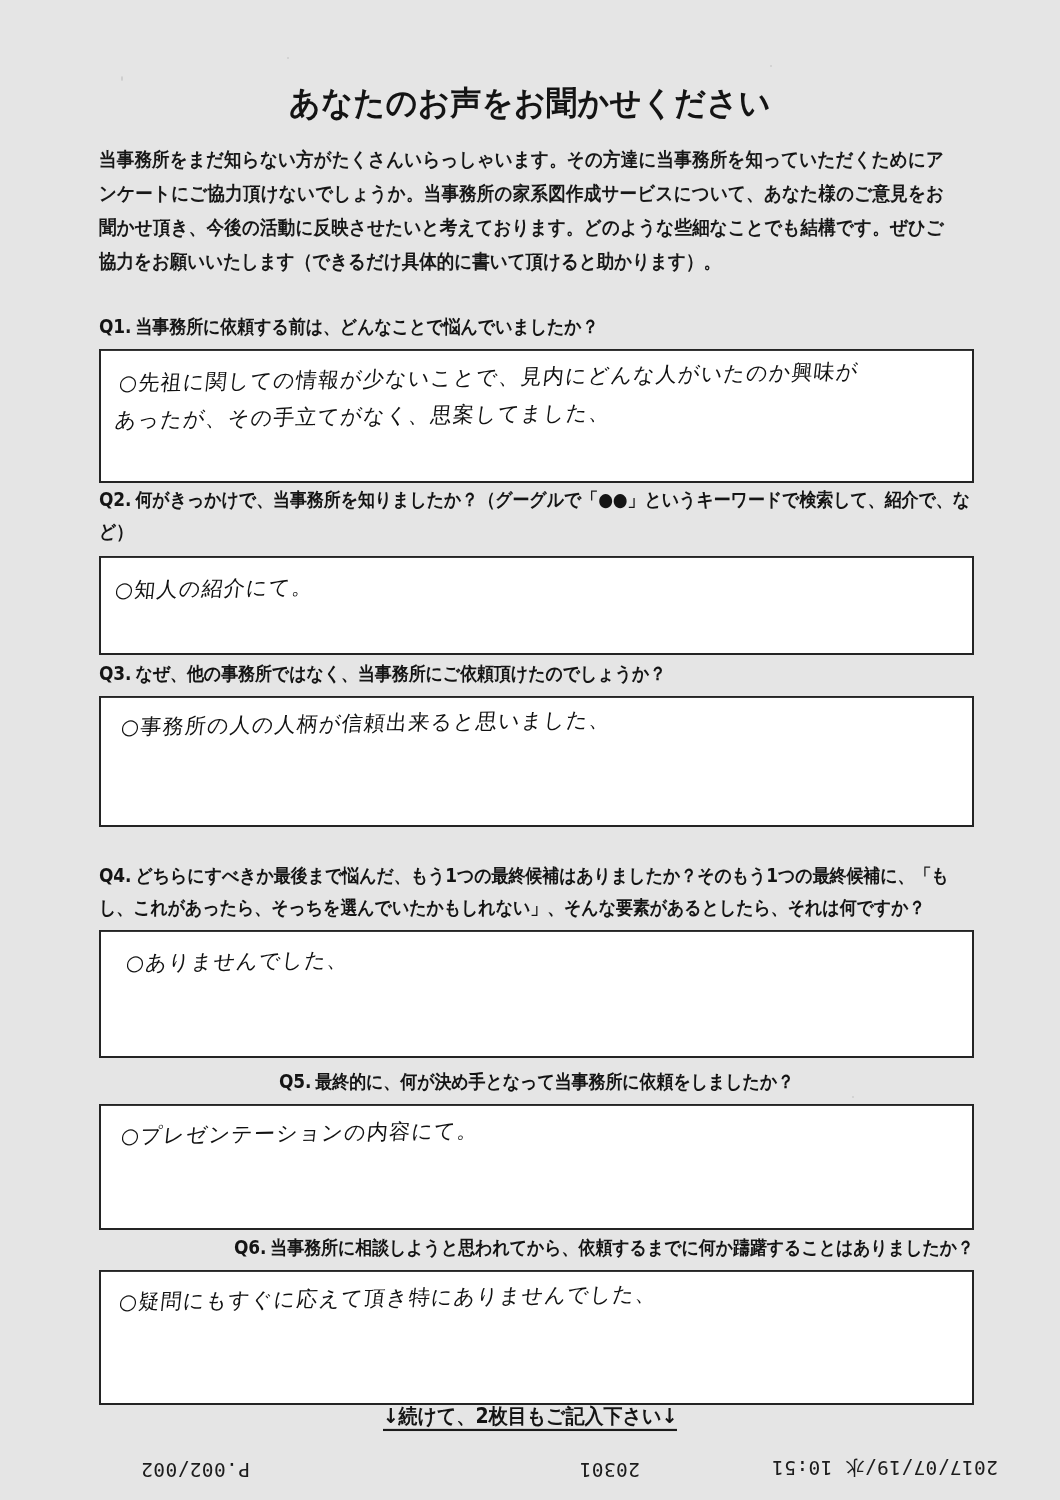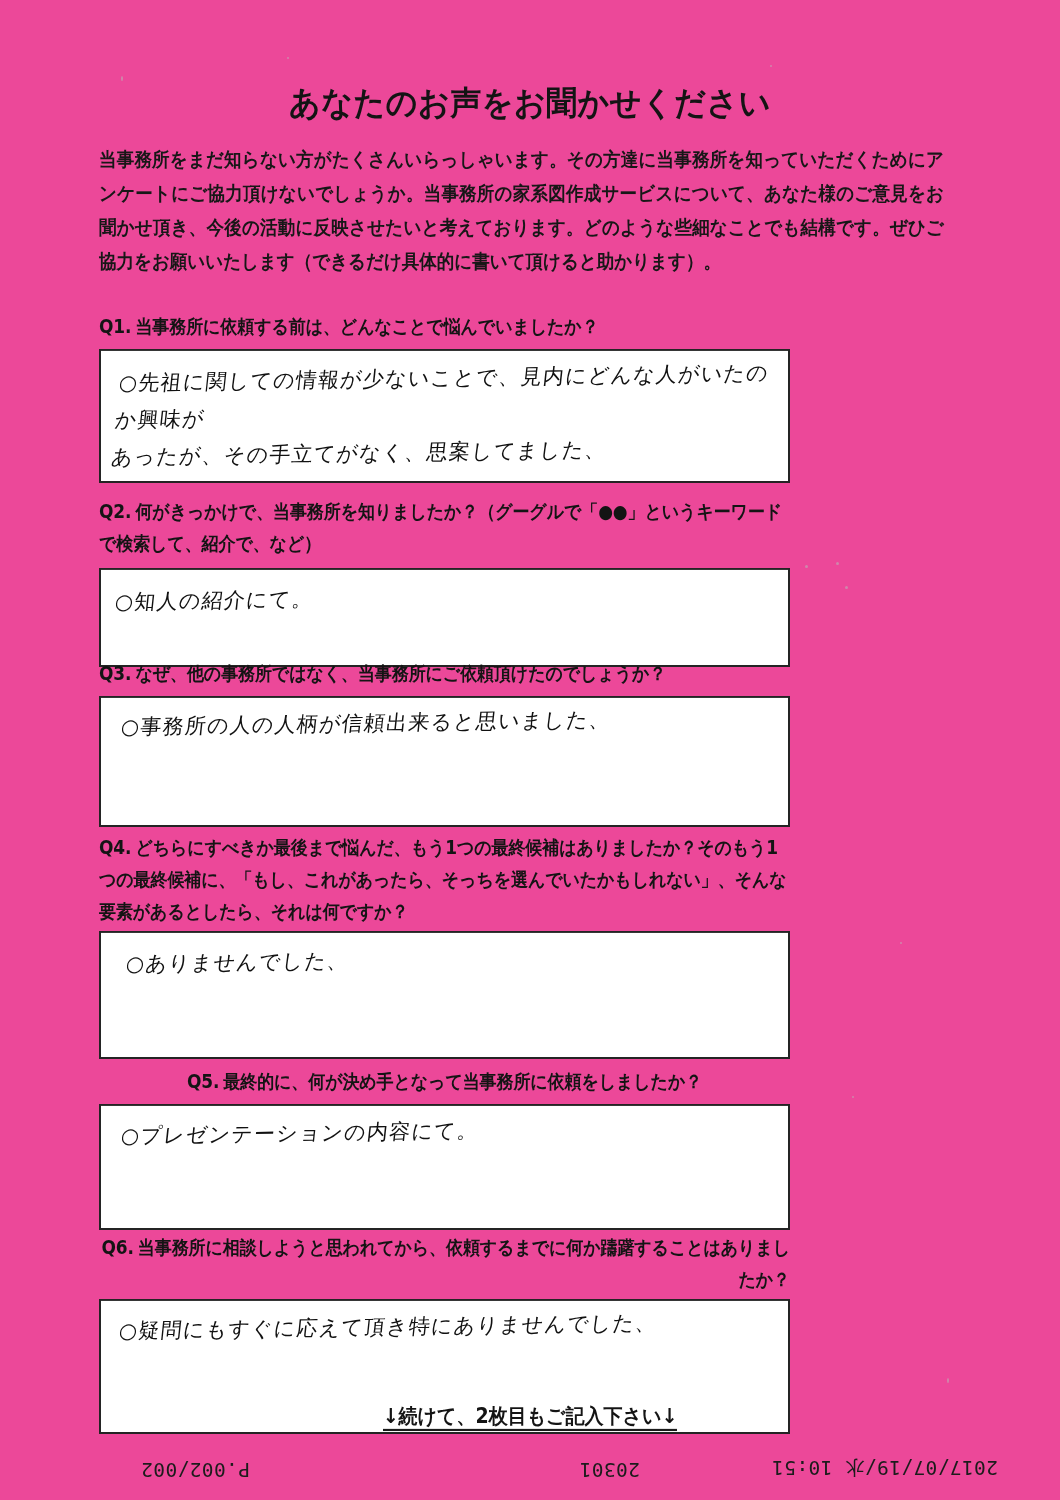--- a/index.html
+++ b/index.html
@@ -13,21 +13,21 @@
     position: relative;
     font-family: "DejaVu Sans", "Liberation Sans", sans-serif;
     color: #1a1a1a;
     overflow: hidden;
   }
 
   
   #scan-page {
     position: absolute;
     inset: 0;
-    background: #ec4899;
+    background: #e5e5e5;
   }
 
   
   .speckle {
     position: absolute;
     background: #b9b9b9;
     border-radius: 50%;
     opacity: .55;
   }
 
@@ -58,21 +58,21 @@
     text-align: justify;
     color: #171717;
     transform: scaleY(1.1);
     transform-origin: top left;
   }
 
   
   .qblock {
     position: absolute;
     left: 99px;
-    width: 691px;
+    width: 875px;
   }
   .qtext {
     font-size: 17px;
     font-weight: bold;
     line-height: 29px;
     color: #141414;
     letter-spacing: -0.1px;
     transform: scaleY(1.1);
     transform-origin: top left;
     margin-bottom: 9px;
@@ -173,39 +173,39 @@
   <div class="qblock" style="top:311px;">
     <div class="qtext">
       <span class="qnum">Q1.</span><span>当事務所に依頼する前は、どんなことで悩んでいましたか？</span>
     </div>
     <div class="answer-box" style="height:134px;">
       <div class="hand" style="left:20px; top:14px;">○先祖に関しての情報が少ないことで、見内にどんな人がいたのか興味が
   あったが、その手立てがなく、思案してました、</div>
     </div>
   </div>
 
-  <div class="qblock" style="top:496px;">
+  <div class="qblock" style="top:484px;">
     <div class="qtext">
       <span class="qnum">Q2.</span><span>何がきっかけで、当事務所を知りましたか？（グーグルで「●●」というキーワードで検索して、紹介で、など）</span>
     </div>
     <div class="answer-box" style="height:99px; margin-top:14px;">
       <div class="hand" style="left:16px; top:14px;">○知人の紹介にて。</div>
     </div>
   </div>
 
   <div class="qblock" style="top:658px;">
     <div class="qtext">
       <span class="qnum">Q3.</span><span>なぜ、他の事務所ではなく、当事務所にご依頼頂けたのでしょうか？</span>
     </div>
     <div class="answer-box" style="height:131px;">
       <div class="hand" style="left:22px; top:11px;">○事務所の人の人柄が信頼出来ると思いました、</div>
     </div>
   </div>
 
-  <div class="qblock" style="top:832px;">
+  <div class="qblock" style="top:860px;">
     <div class="qtext">
       <span class="qnum">Q4.</span><span>どちらにすべきか最後まで悩んだ、もう1つの最終候補はありましたか？そのもう1つの最終候補に、「もし、これがあったら、そっちを選んでいたかもしれない」、そんな要素があるとしたら、それは何ですか？</span>
     </div>
     <div class="answer-box" style="height:128px; margin-top:12px;">
       <div class="hand" style="left:27px; top:13px;">○ありませんでした、</div>
     </div>
   </div>
 
   <div class="qblock" style="top:1066px;text-align:center;">
     <div class="qtext">

